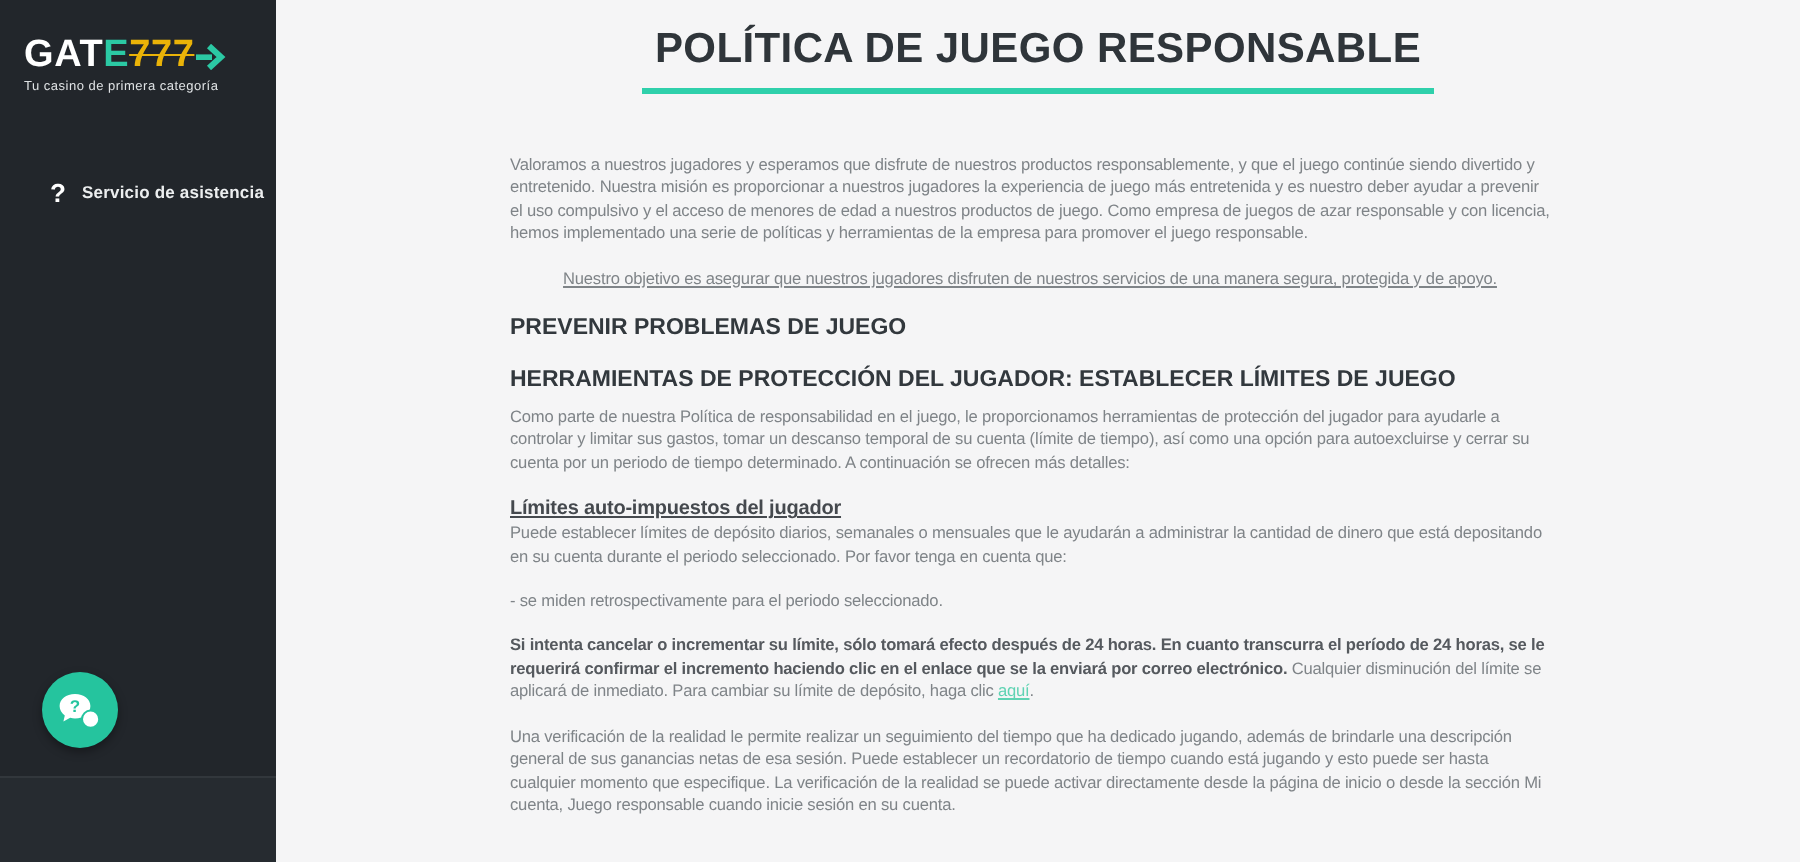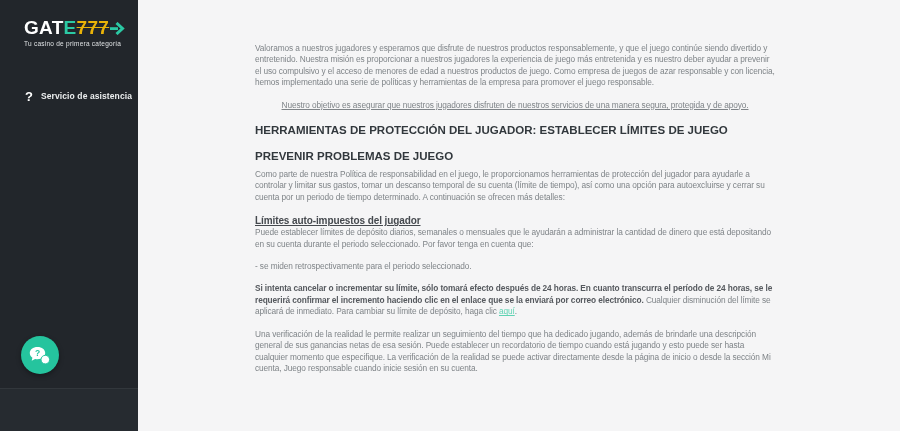--- a/index.html
+++ b/index.html
@@ -1,21 +1,21 @@
 <!DOCTYPE html>
 <html><head>
 <meta charset="utf-8">
 <style>
   html,body{margin:0;padding:0;}
   body{width:900px;height:431px;overflow:hidden;font-family:"Liberation Sans",sans-serif;}
   .app{width:900px;height:431px;display:flex;background:#f5f5f6;overflow:hidden;}
 
   
   .sidebar{width:138px;flex-shrink:0;background:#22262b;position:relative;overflow:hidden;}
-  .logo{position:absolute;top:18px;left:24px;cursor:pointer;}
+  .logo{position:absolute;top:18px;left:12px;cursor:pointer;}
   .logo-main{font-size:19px;font-weight:bold;letter-spacing:.3px;line-height:20px;white-space:nowrap;display:flex;align-items:center;}
   .logo-white{color:#ffffff;}
   .logo-accent{color:#2bc9a4;}
   .logo-sevens{color:#eab308;text-decoration:line-through;}
   .logo-arrow{margin-left:1px;display:inline-flex;align-items:center;}
   .tagline{font-size:6.5px;color:#dfe2e4;letter-spacing:.25px;margin-top:2px;white-space:nowrap;}
   .menu-item{position:absolute;top:86px;left:0;right:0;height:20px;display:flex;align-items:center;padding-left:25px;cursor:pointer;}
   .menu-q{color:#ffffff;font-weight:bold;font-size:13px;width:16px;}
   .menu-label{color:#eceeef;font-size:8.5px;letter-spacing:.1px;font-weight:bold;}
   .chat-fab{position:absolute;left:21px;top:336px;width:38px;height:38px;border-radius:50%;background:#25c49e;display:flex;align-items:center;justify-content:center;cursor:pointer;box-shadow:0 2px 5px rgba(0,0,0,.35);}
@@ -70,29 +70,33 @@
         <svg width="22" height="19" viewBox="0 0 22 19">
           <path d="M8.5 1 C4.0 1 0.8 3.6 0.8 7 C0.8 8.9 1.8 10.6 3.4 11.7 L2.7 14.8 L6.1 12.9 C6.9 13.1 7.7 13.2 8.5 13.2 C13.0 13.2 16.2 10.4 16.2 7 C16.2 3.6 13.0 1 8.5 1 Z" fill="#ffffff"></path>
           <text x="8.5" y="10" text-anchor="middle" font-size="8.5" font-weight="bold" fill="#25c49e" font-family="Liberation Sans, sans-serif">?</text>
           <circle cx="16.3" cy="13.6" r="4.3" fill="#ffffff" stroke="#25c49e" stroke-width="1"></circle>
         </svg>
       </span>
     </div>
   </aside>
 
   <main class="main">
+    <div class="title-wrap">
+      <h1 class="page-title">POLÍTICA DE JUEGO RESPONSABLE</h1>
+      <div class="title-underline"></div>
+    </div>
 
     <div class="content">
       <p>Valoramos a nuestros jugadores y esperamos que disfrute de nuestros productos responsablemente, y que el juego continúe siendo divertido y entretenido. Nuestra misión es proporcionar a nuestros jugadores la experiencia de juego más entretenida y es nuestro deber ayudar a prevenir el uso compulsivo y el acceso de menores de edad a nuestros productos de juego. Como empresa de juegos de azar responsable y con licencia, hemos implementado una serie de políticas y herramientas de la empresa para promover el juego responsable.</p>
 
       <p class="u">Nuestro objetivo es asegurar que nuestros jugadores disfruten de nuestros servicios de una manera segura, protegida y de apoyo.</p>
 
+      <h2 class="sec">PREVENIR PROBLEMAS DE JUEGO</h2>
+
       <h2 class="sec">HERRAMIENTAS DE PROTECCIÓN DEL JUGADOR: ESTABLECER LÍMITES DE JUEGO</h2>
-
-      <h2 class="sec">PREVENIR PROBLEMAS DE JUEGO</h2>
       <p>Como parte de nuestra Política de responsabilidad en el juego, le proporcionamos herramientas de protección del jugador para ayudarle a controlar y limitar sus gastos, tomar un descanso temporal de su cuenta (límite de tiempo), así como una opción para autoexcluirse y cerrar su cuenta por un periodo de tiempo determinado. A continuación se ofrecen más detalles:</p>
 
       <h3 class="sub">Límites auto-impuestos del jugador</h3>
       <p>Puede establecer límites de depósito diarios, semanales o mensuales que le ayudarán a administrar la cantidad de dinero que está depositando en su cuenta durante el periodo seleccionado. Por favor tenga en cuenta que:</p>
 
       <p>- se miden retrospectivamente para el periodo seleccionado.</p>
 
       <p><span class="bold-lead">Si intenta cancelar o incrementar su límite, sólo tomará efecto después de 24 horas. En cuanto transcurra el período de 24 horas, se le requerirá confirmar el incremento haciendo clic en el enlace que se la enviará por correo electrónico.</span><span> Cualquier disminución del límite se aplicará de inmediato. Para cambiar su límite de depósito, haga clic </span><a class="link">aquí</a><span>.</span></p>
 
       <p>Una verificación de la realidad le permite realizar un seguimiento del tiempo que ha dedicado jugando, además de brindarle una descripción general de sus ganancias netas de esa sesión. Puede establecer un recordatorio de tiempo cuando está jugando y esto puede ser hasta cualquier momento que especifique. La verificación de la realidad se puede activar directamente desde la página de inicio o desde la sección Mi cuenta, Juego responsable cuando inicie sesión en su cuenta.</p>

